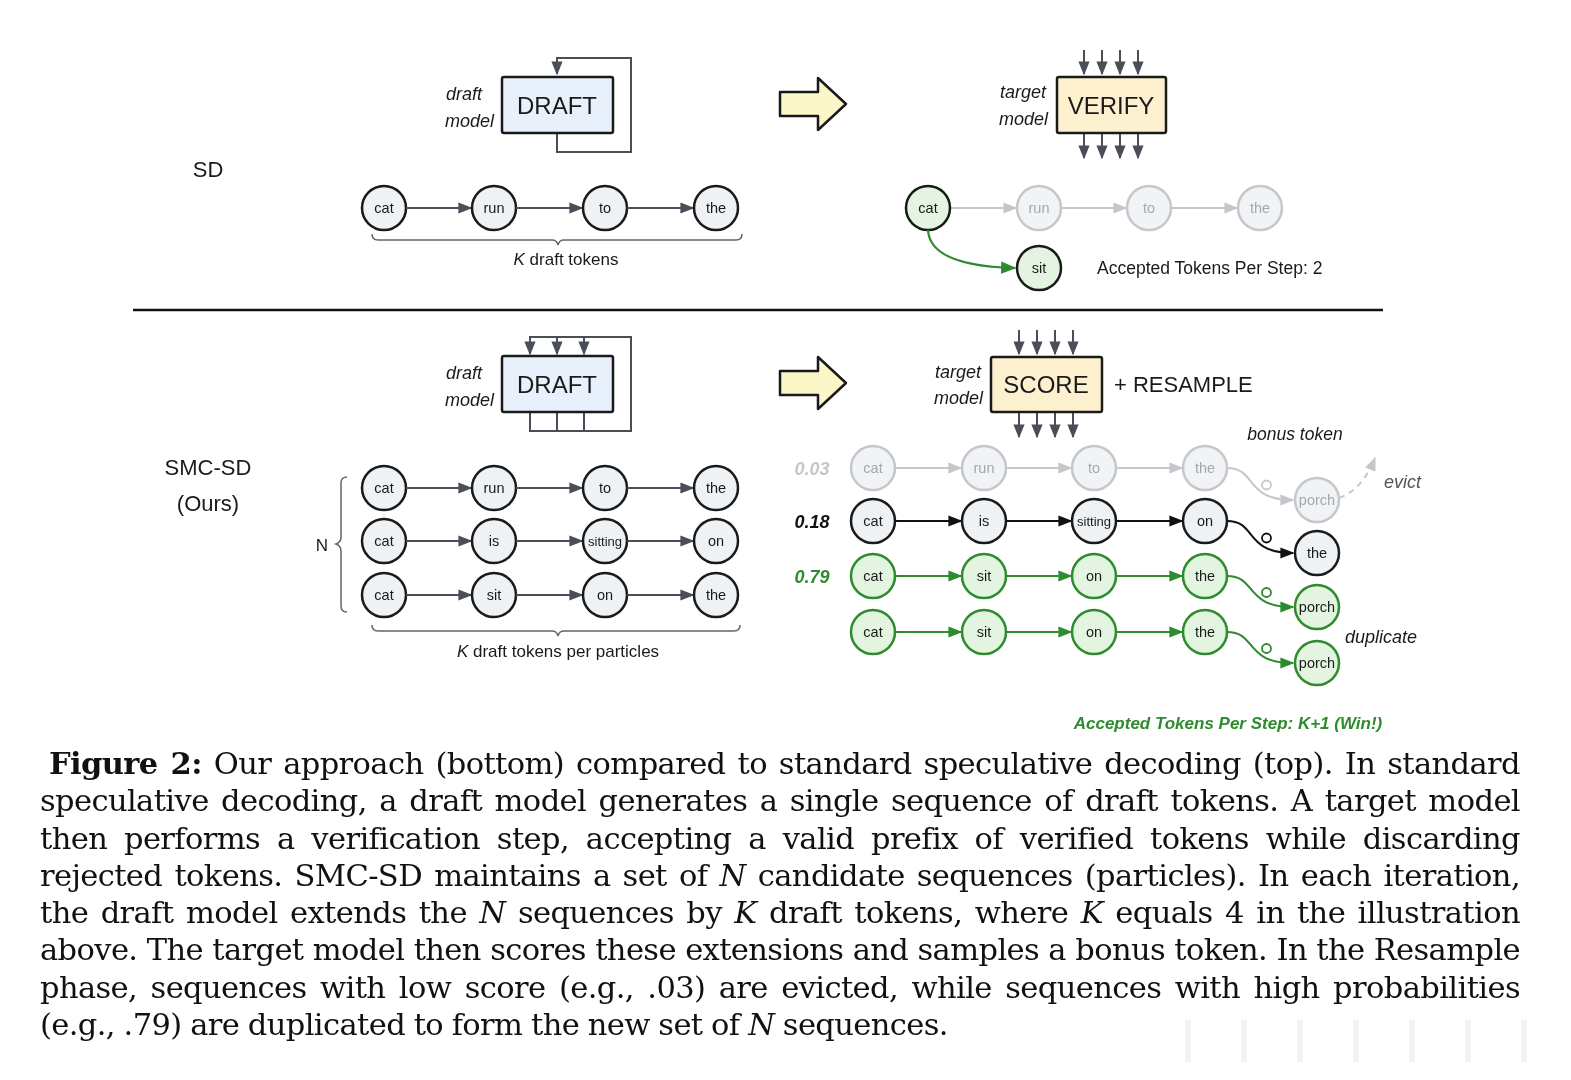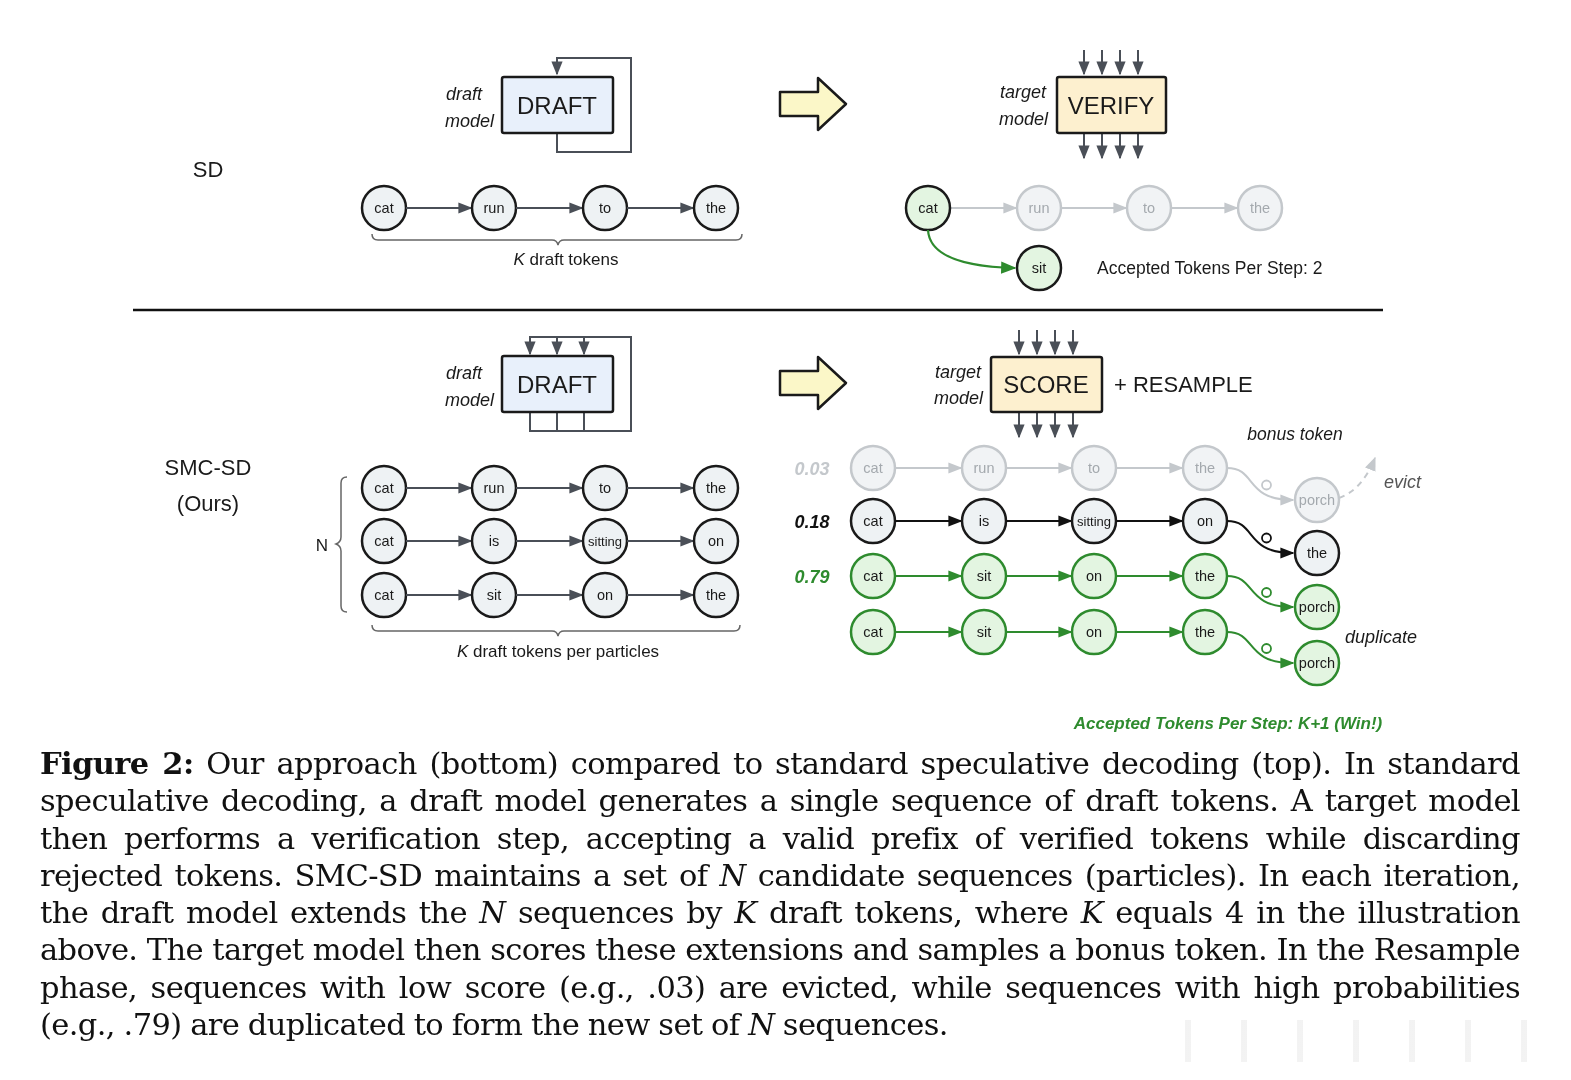--- a/index.html
+++ b/index.html
@@ -6,21 +6,21 @@
   body { width: 1571px; height: 1080px; position: relative; overflow: hidden; }
   #figure { position: absolute; left: 0; top: 0; width: 1571px; height: 740px; }
   #figure text { font-family: "Liberation Sans", sans-serif; }
   .caption {
     position: absolute; left: 40px; top: 745px; width: 1480px;
     font-family: "DejaVu Serif", "Liberation Serif", serif;
     font-size: 30.5px; line-height: 37.3px; color: #111;
     text-align: justify; text-align-last: left;
     letter-spacing: -0.6px; word-spacing: -0.5px;
   }
-  .caption .lbl { font-weight: bold; }
+  .caption .lbl { font-weight: bold; margin-left: 9px; }
   .caption i { font-style: italic; }
   .watermark {
     position: absolute; left: 1185px; top: 1020px; width: 370px; height: 42px;
     opacity: 0.18;
     background: repeating-linear-gradient(90deg, #bbb 0 6px, transparent 6px 56px);
   }
 </style>
 </head>
 <body>
 

